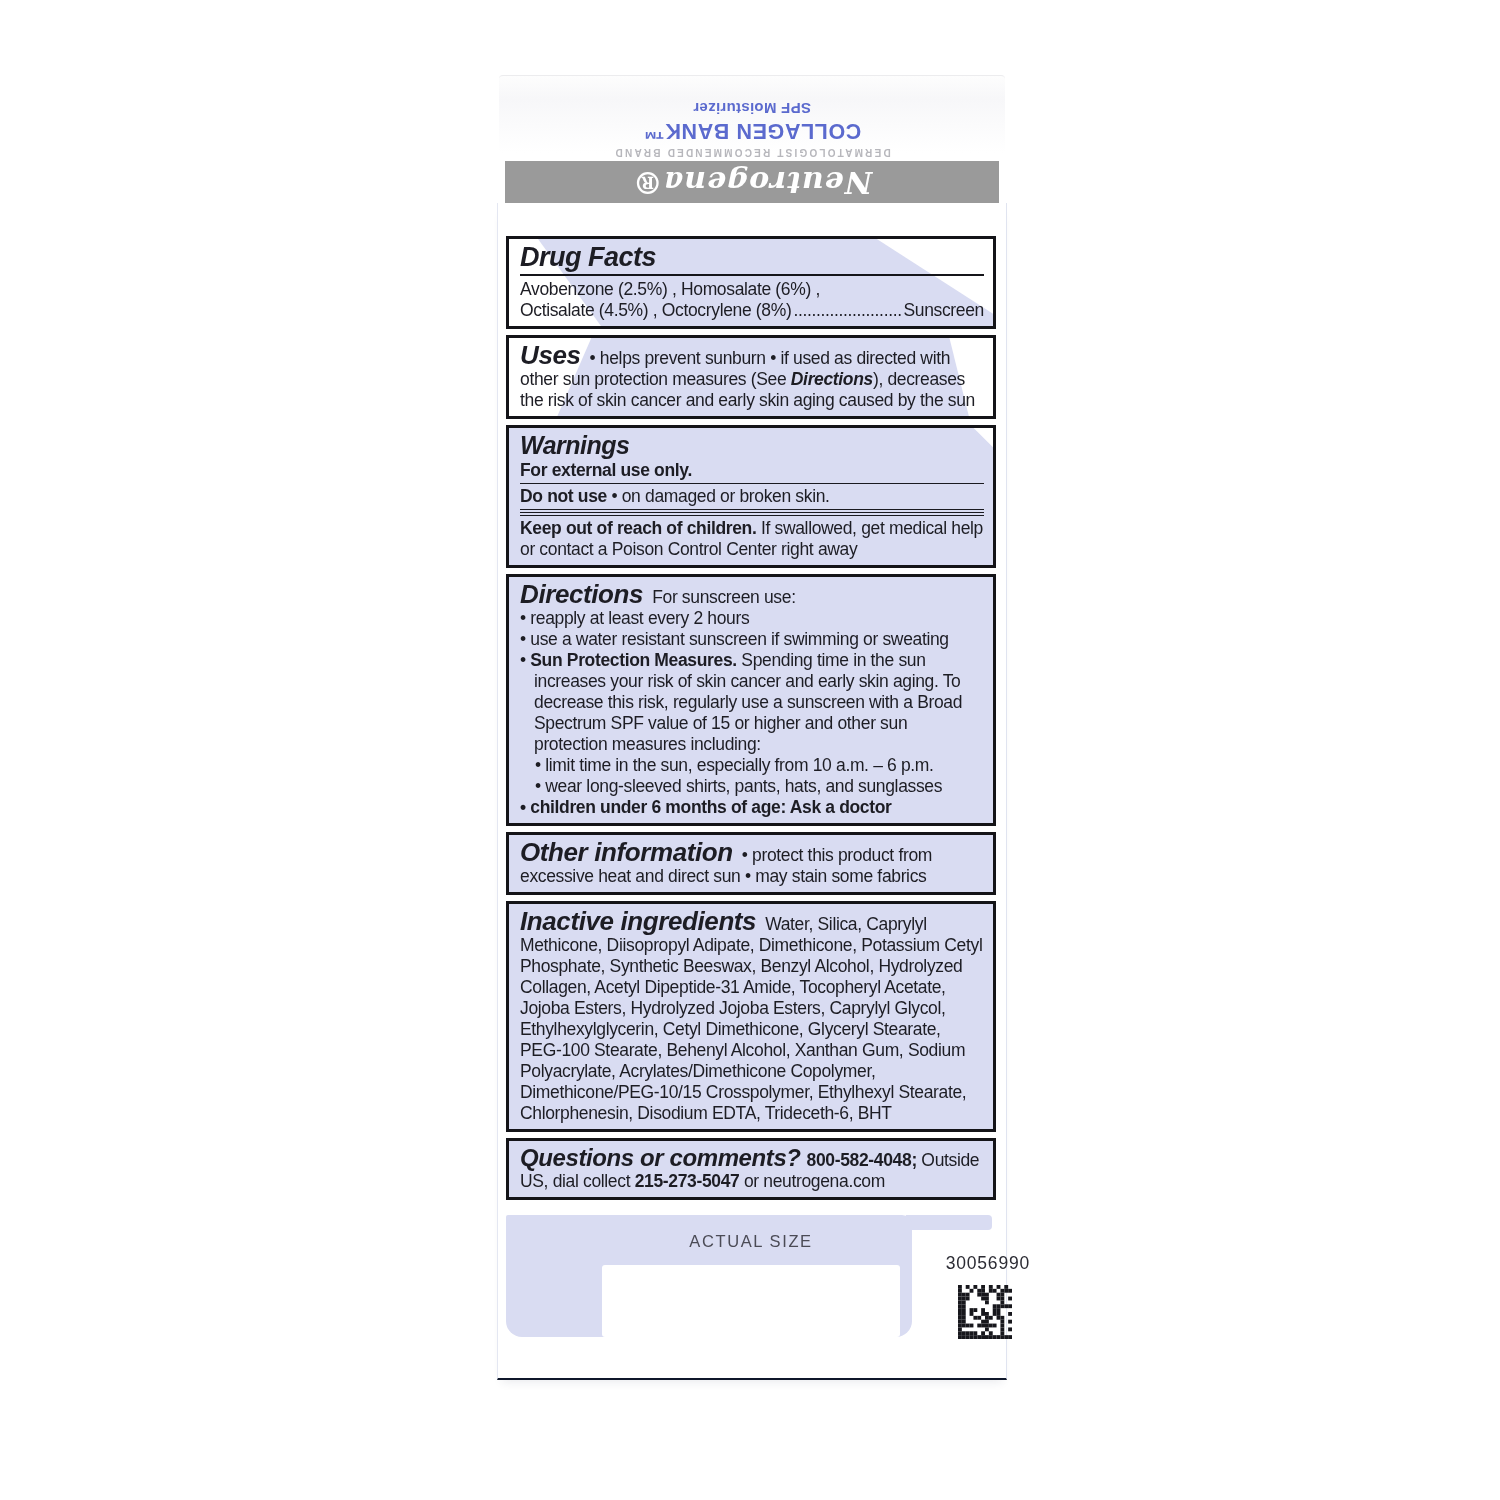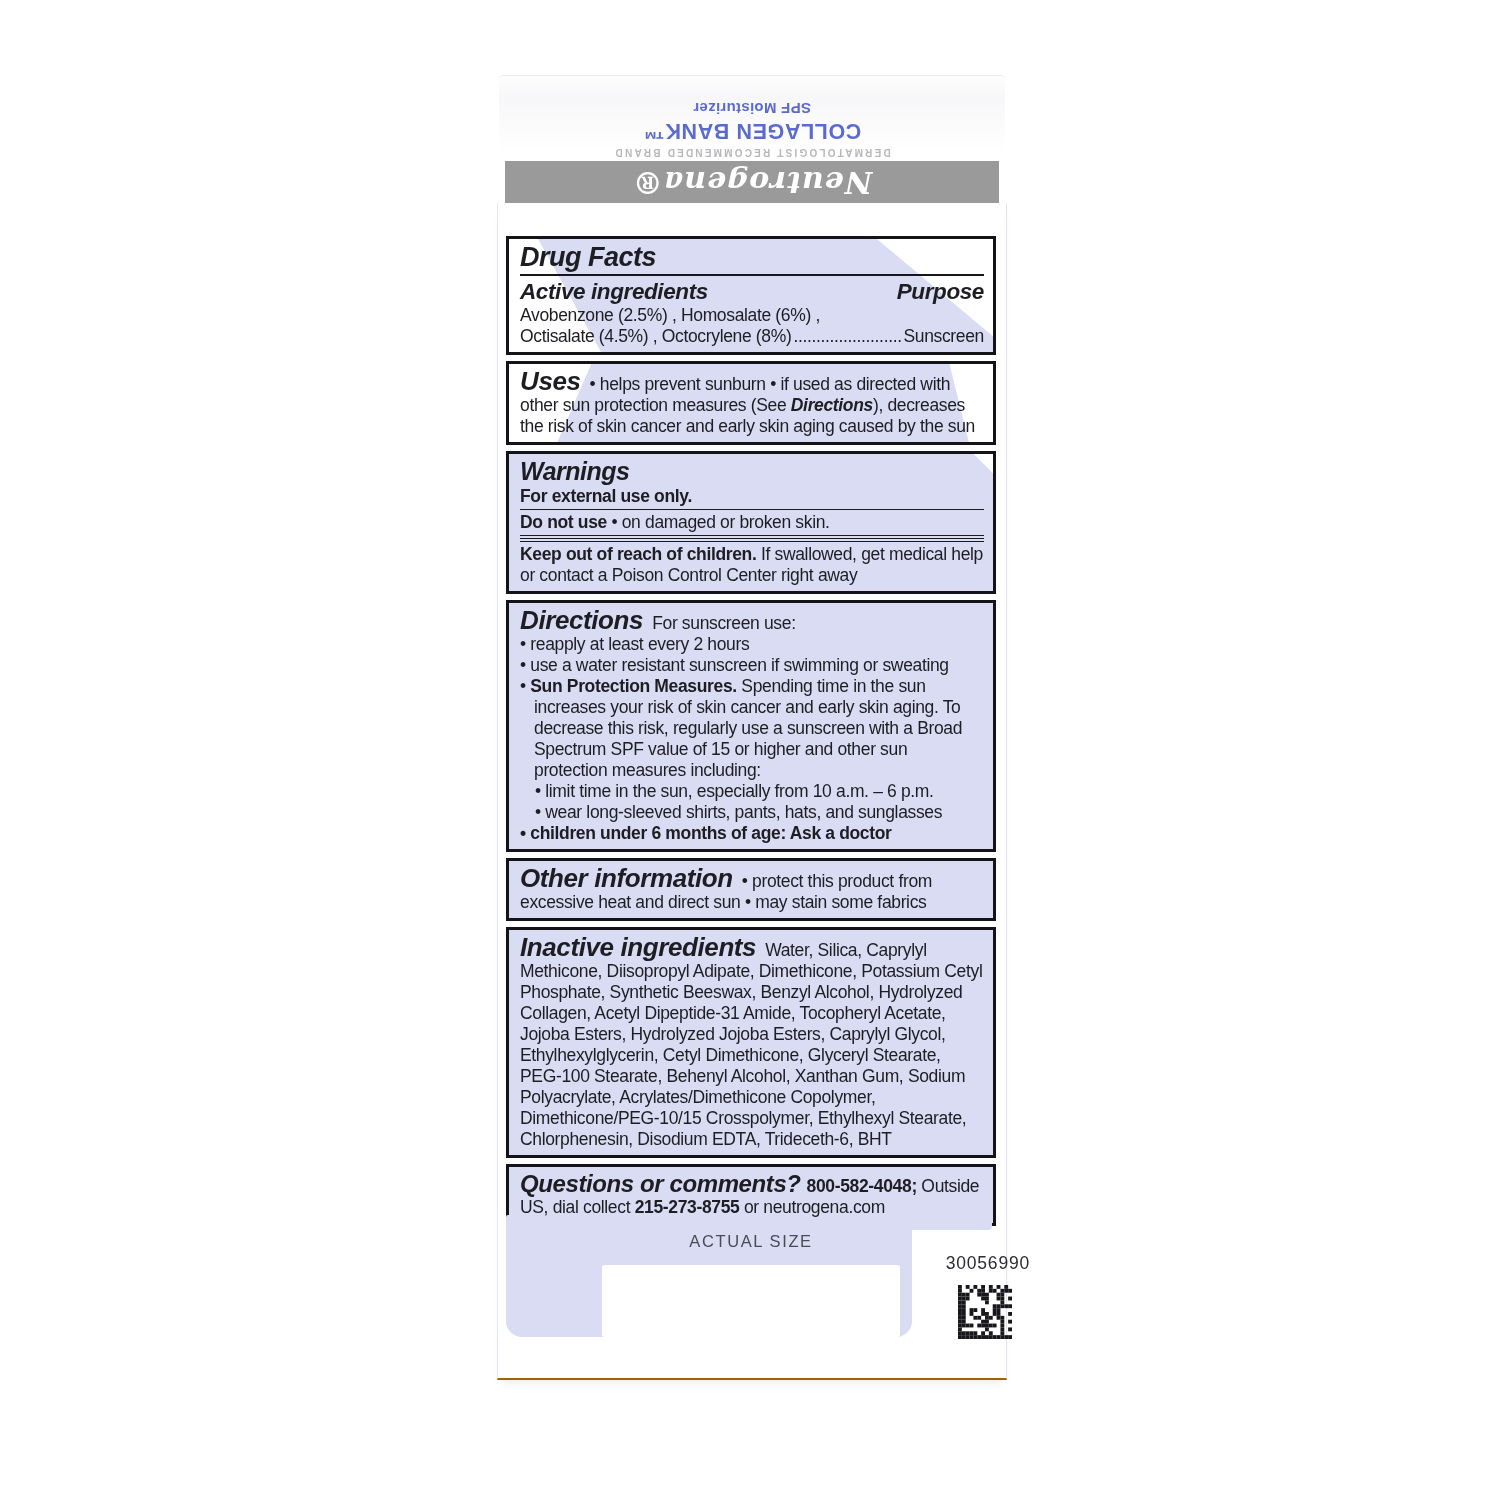--- a/index.html
+++ b/index.html
@@ -43,21 +43,21 @@
   .spf-line {
     height: 20px; line-height: 18px; text-align: center;
     font-size: 15px; font-weight: bold; letter-spacing: 0.3px;
   }
 
   .face {
     position: absolute; top: 128px; left: 0; right: 0; bottom: 0;
     background: #ffffff;
     border-left: 1px solid #e4e7f2;
     border-right: 1px solid #e0e4f0;
-    border-bottom: 2px solid #a16207;
+    border-bottom: 2px solid #0f172a;
     box-shadow: 0 7px 9px -5px rgba(40,45,80,0.10);
   }
 
   
   .label { position: absolute; top: 33px; left: 8px; width: 490px; }
   .df {
     position: relative;
     border: 3px solid #141418;
     margin-bottom: 6px;
     padding: 3px 9px 5px 11px;
@@ -142,24 +142,20 @@
       <div class="label">
 
         <section class="df lav">
           <svg class="wedges" viewBox="0 0 100 100" preserveAspectRatio="none">
             <polygon points="0,0 6,0 19,100 0,100" fill="#ffffff"></polygon>
             <polygon points="76,0 100,0 100,86" fill="#ffffff"></polygon>
           </svg>
           <div class="df-content">
             <div class="h1">Drug Facts</div>
             <div class="rule-heavy"></div>
-            <div class="hl-row">
-              <span class="h2">Active ingredients</span>
-              <span class="h2">Purpose</span>
-            </div>
             <div class="body-txt">Avobenzone (2.5%) , Homosalate (6%) ,</div>
             <div class="body-txt leader-row">
               <span>Octisalate (4.5%) , Octocrylene (8%)</span>
               <span class="leader-dots">......................................</span>
               <span>Sunscreen</span>
             </div>
           </div>
         </section>
 
         <section class="df lav">
@@ -228,21 +224,21 @@
           <div class="df-content">
             <p class="flow body-txt">
               <span class="h2 h2-big inline-h">Inactive ingredients</span><span>Water, Silica, Caprylyl Methicone, Diisopropyl Adipate, Dimethicone, Potassium Cetyl Phosphate, Synthetic Beeswax, Benzyl Alcohol, Hydrolyzed Collagen, Acetyl Dipeptide-31 Amide, Tocopheryl Acetate, Jojoba Esters, Hydrolyzed Jojoba Esters, Caprylyl Glycol, Ethylhexylglycerin, Cetyl Dimethicone, Glyceryl Stearate, PEG-100 Stearate, Behenyl Alcohol, Xanthan Gum, Sodium Polyacrylate, Acrylates/Dimethicone Copolymer, Dimethicone/PEG-10/15 Crosspolymer, Ethylhexyl Stearate, Chlorphenesin, Disodium EDTA, Trideceth-6, BHT</span>
             </p>
           </div>
         </section>
 
         <section class="df lav">
           <div class="df-content">
             <p class="flow body-txt">
-              <span class="h2 q-heading inline-h" style="margin-right:6px;">Questions or comments?</span><span class="b">800-582-4048;</span><span> Outside US, dial collect </span><span class="b">215-273-8755</span><span> or neutrogena.com</span>
+              <span class="h2 q-heading inline-h" style="margin-right:6px;">Questions or comments?</span><span class="b">800-582-4048;</span><span> Outside US, dial collect </span><span class="b">215-273-5047</span><span> or neutrogena.com</span>
             </p>
           </div>
         </section>
       </div>
 
       <div class="bottom-zone">
         <div class="lav-strip"></div>
         <div class="lav-band"></div>
         <div class="notch"></div>
         <div class="actual-size">ACTUAL SIZE</div>

